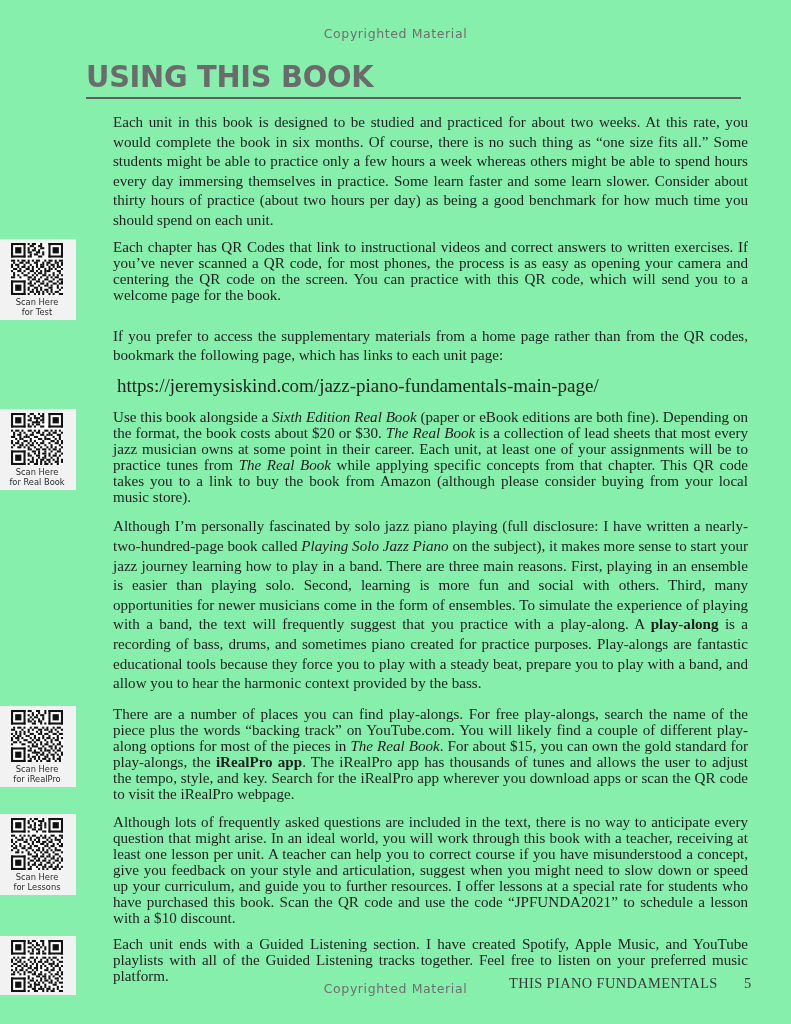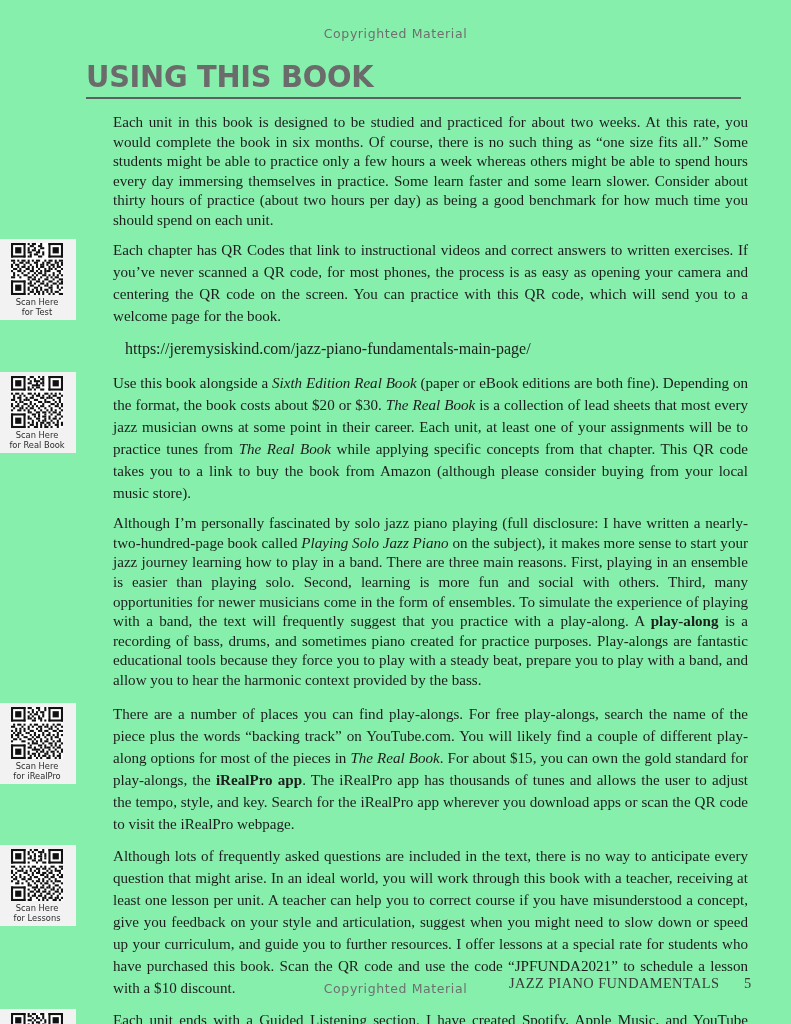--- a/index.html
+++ b/index.html
@@ -65,22 +65,22 @@
   p.body {
     margin: 8px 0 8px 0;
     font-size: 15.1px;
     line-height: 19.6px;
     text-align: justify;
     text-justify: inter-word;
     hyphens: manual;
   }
   p.body:last-child { margin-bottom: 0; }
   p.url {
-    margin: 12px;
-    font-size: 16px;
+    margin: 4px;
+    font-size: 19px;
     line-height: 19.6px;
     text-align: left;
   }
   .it { font-style: italic; font-family: Liberation Serif, serif; }
   .bi { font-style: italic; font-weight: normal; }
   .bd { font-weight: bold; font-family: Liberation Serif, serif; }
 
   
   .qr-section {
     position: relative;
@@ -107,21 +107,21 @@
     font-family: "DejaVu Sans", "Liberation Sans", sans-serif;
     font-size: 8.3px;
     line-height: 10px;
     color: #2b2b2b;
     margin-top: 2px;
     white-space: pre-line;
   }
   .qr-body {
     margin: 0;
     font-size: 15.1px;
-    line-height: 22px;
+    line-height: 16px;
     text-align: justify;
     text-justify: inter-word;
   }
 
   
   .footer-title {
     position: absolute;
     left: 509px;
     top: 975px;
     font-family: "Liberation Serif", "DejaVu Serif", serif;
@@ -309,20 +309,21 @@
             <rect x="20" y="24" width="1" height="1"></rect>
               <rect x="23" y="24" width="2" height="1"></rect>
           </g>
         </svg>
         <div class="qr-caption">Scan Here
 for Test</div>
       </div>
       <p class="qr-body">Each chapter has QR Codes that link to instructional videos and correct answers to written exercises. If you’ve never scanned a QR code, for most phones, the process is as easy as opening your camera and centering the QR code on the screen. You can practice with this QR code, which will send you to a welcome page for the book.</p>
     </div>
 
+    <p class="body" style="margin-bottom:10px;">If you prefer to access the supplementary materials from a home page rather than from the QR codes, bookmark the following page, which has links to each unit page:</p>
 
     <p class="url" style="margin-bottom:14px;">https://jeremysiskind.com/jazz-piano-fundamentals-main-page/</p>
 
     <div class="qr-section" style="min-height:98px; margin-bottom:10px;">
       <div class="qr-card">
         <svg class="qr-img" viewBox="0 0 25 25">
           <rect width="25" height="25" fill="#ffffff"></rect>
           <g fill="#111111">
             <rect x="0" y="0" width="7" height="1"></rect>
               <rect x="0" y="0" width="1" height="7"></rect>
@@ -971,16 +972,16 @@
         </svg>
 
       </div>
       <p class="qr-body">Each unit ends with a Guided Listening section. I have created Spotify, Apple Music, and YouTube playlists with all of the Guided Listening tracks together. Feel free to listen on your preferred music platform.</p>
     </div>
 
   </div>
 
   <div class="watermark watermark-bottom">Copyrighted Material</div>
 
-  <div class="footer-title">JAZZ PIANO FUNDAMENTALS</div>
+  <div class="footer-title">THIS PIANO FUNDAMENTALS</div>
   <div class="footer-page">5</div>
 
 </div>
 
 </body></html>

